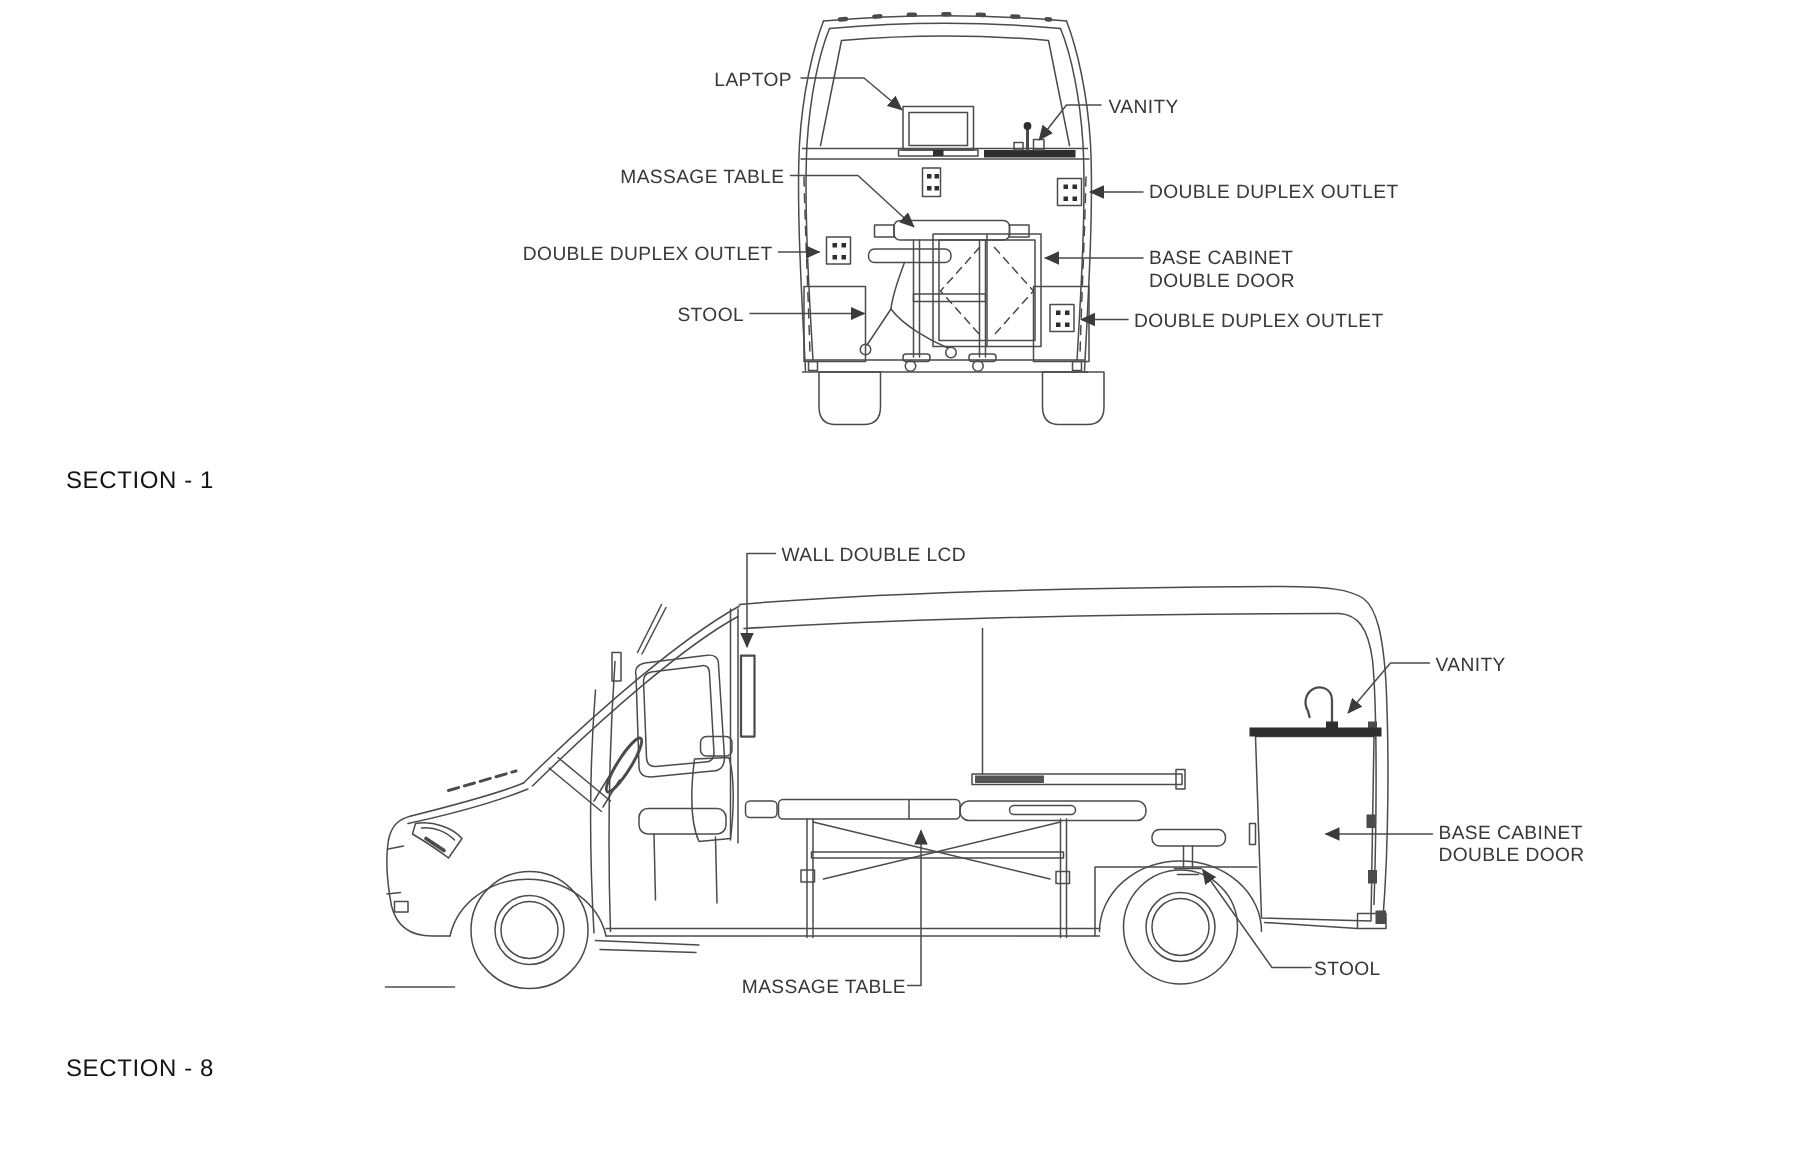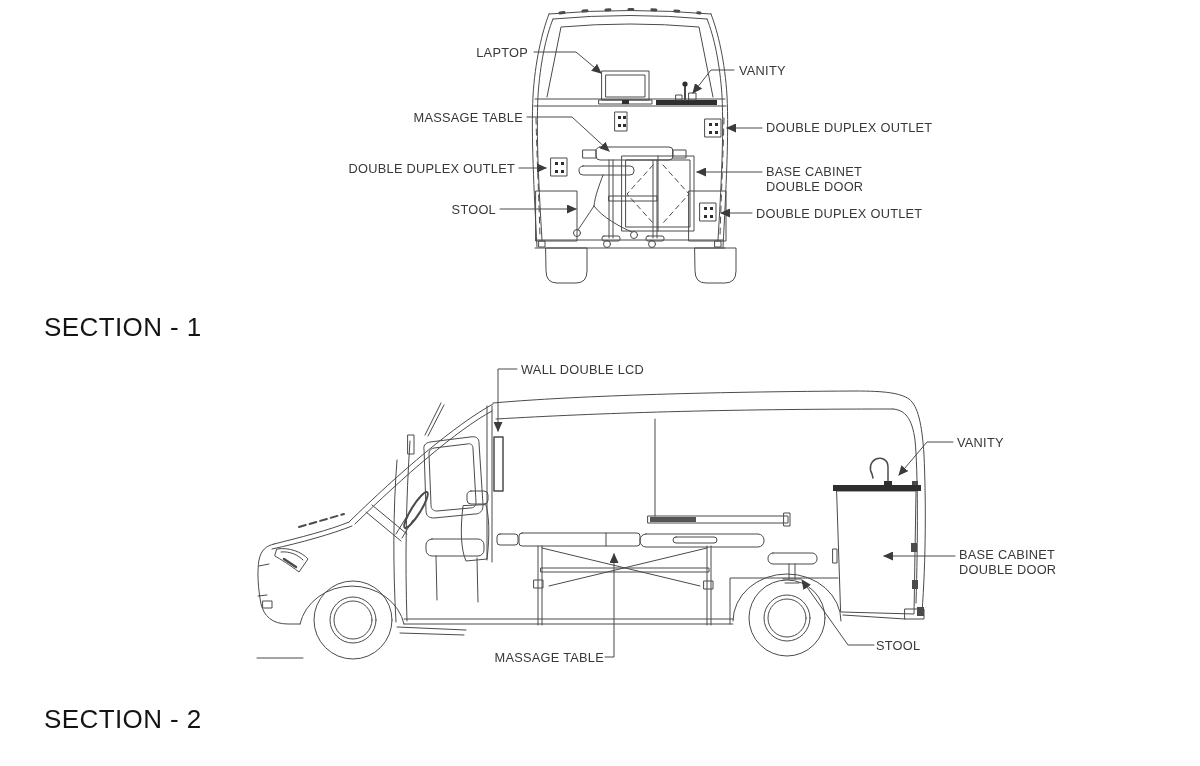--- a/index.html
+++ b/index.html
@@ -1,21 +1,21 @@
 <!DOCTYPE html>
 <html><head>
 <meta charset="utf-8">
 <style>
   html,body{margin:0;padding:0;background:#ffffff;}
   #stage{position:relative;width:1200px;height:766px;background:#ffffff;overflow:hidden;
          font-family:"Liberation Sans",sans-serif;}
   #stage svg{position:absolute;left:0;top:0;}
   .lbl{position:absolute;font-size:12.8px;line-height:15px;color:#383838;
        letter-spacing:.25px;white-space:nowrap;}
-  .title{position:absolute;font-size:26px;color:#141414;letter-spacing:.4px;}
+  .title{position:absolute;font-size:16px;color:#141414;letter-spacing:.4px;}
   path,line,rect,circle,ellipse,polyline{vector-effect:non-scaling-stroke;}
 </style>
 </head>
 <body>
 
 <div id="stage">
 
 <svg width="1200" height="766" viewBox="0 0 1200 766" fill="none" stroke="#4b4b4b" stroke-width="1" stroke-linecap="round" stroke-linejoin="round">
   <defs>
     <marker id="arw" markerWidth="11" markerHeight="9" refX="9" refY="4.5" orient="auto" markerUnits="userSpaceOnUse">
@@ -289,15 +289,15 @@
 
 <div class="lbl" style="left:521px;top:362px">WALL DOUBLE LCD</div>
 <div class="lbl" style="left:957px;top:435px">VANITY</div>
 <div class="lbl" style="left:959px;top:547px">
   <div>BASE CABINET</div>
   <div>DOUBLE DOOR</div>
 </div>
 <div class="lbl" style="right:596px;top:650px">MASSAGE TABLE</div>
 <div class="lbl" style="left:876px;top:638px">STOOL</div>
 
-<div class="title" style="left:44px;top:704px">SECTION - 2</div>
+<div class="title" style="left:44px;top:704px">SECTION - 8</div>
 
 </div>
 
 </body></html>

